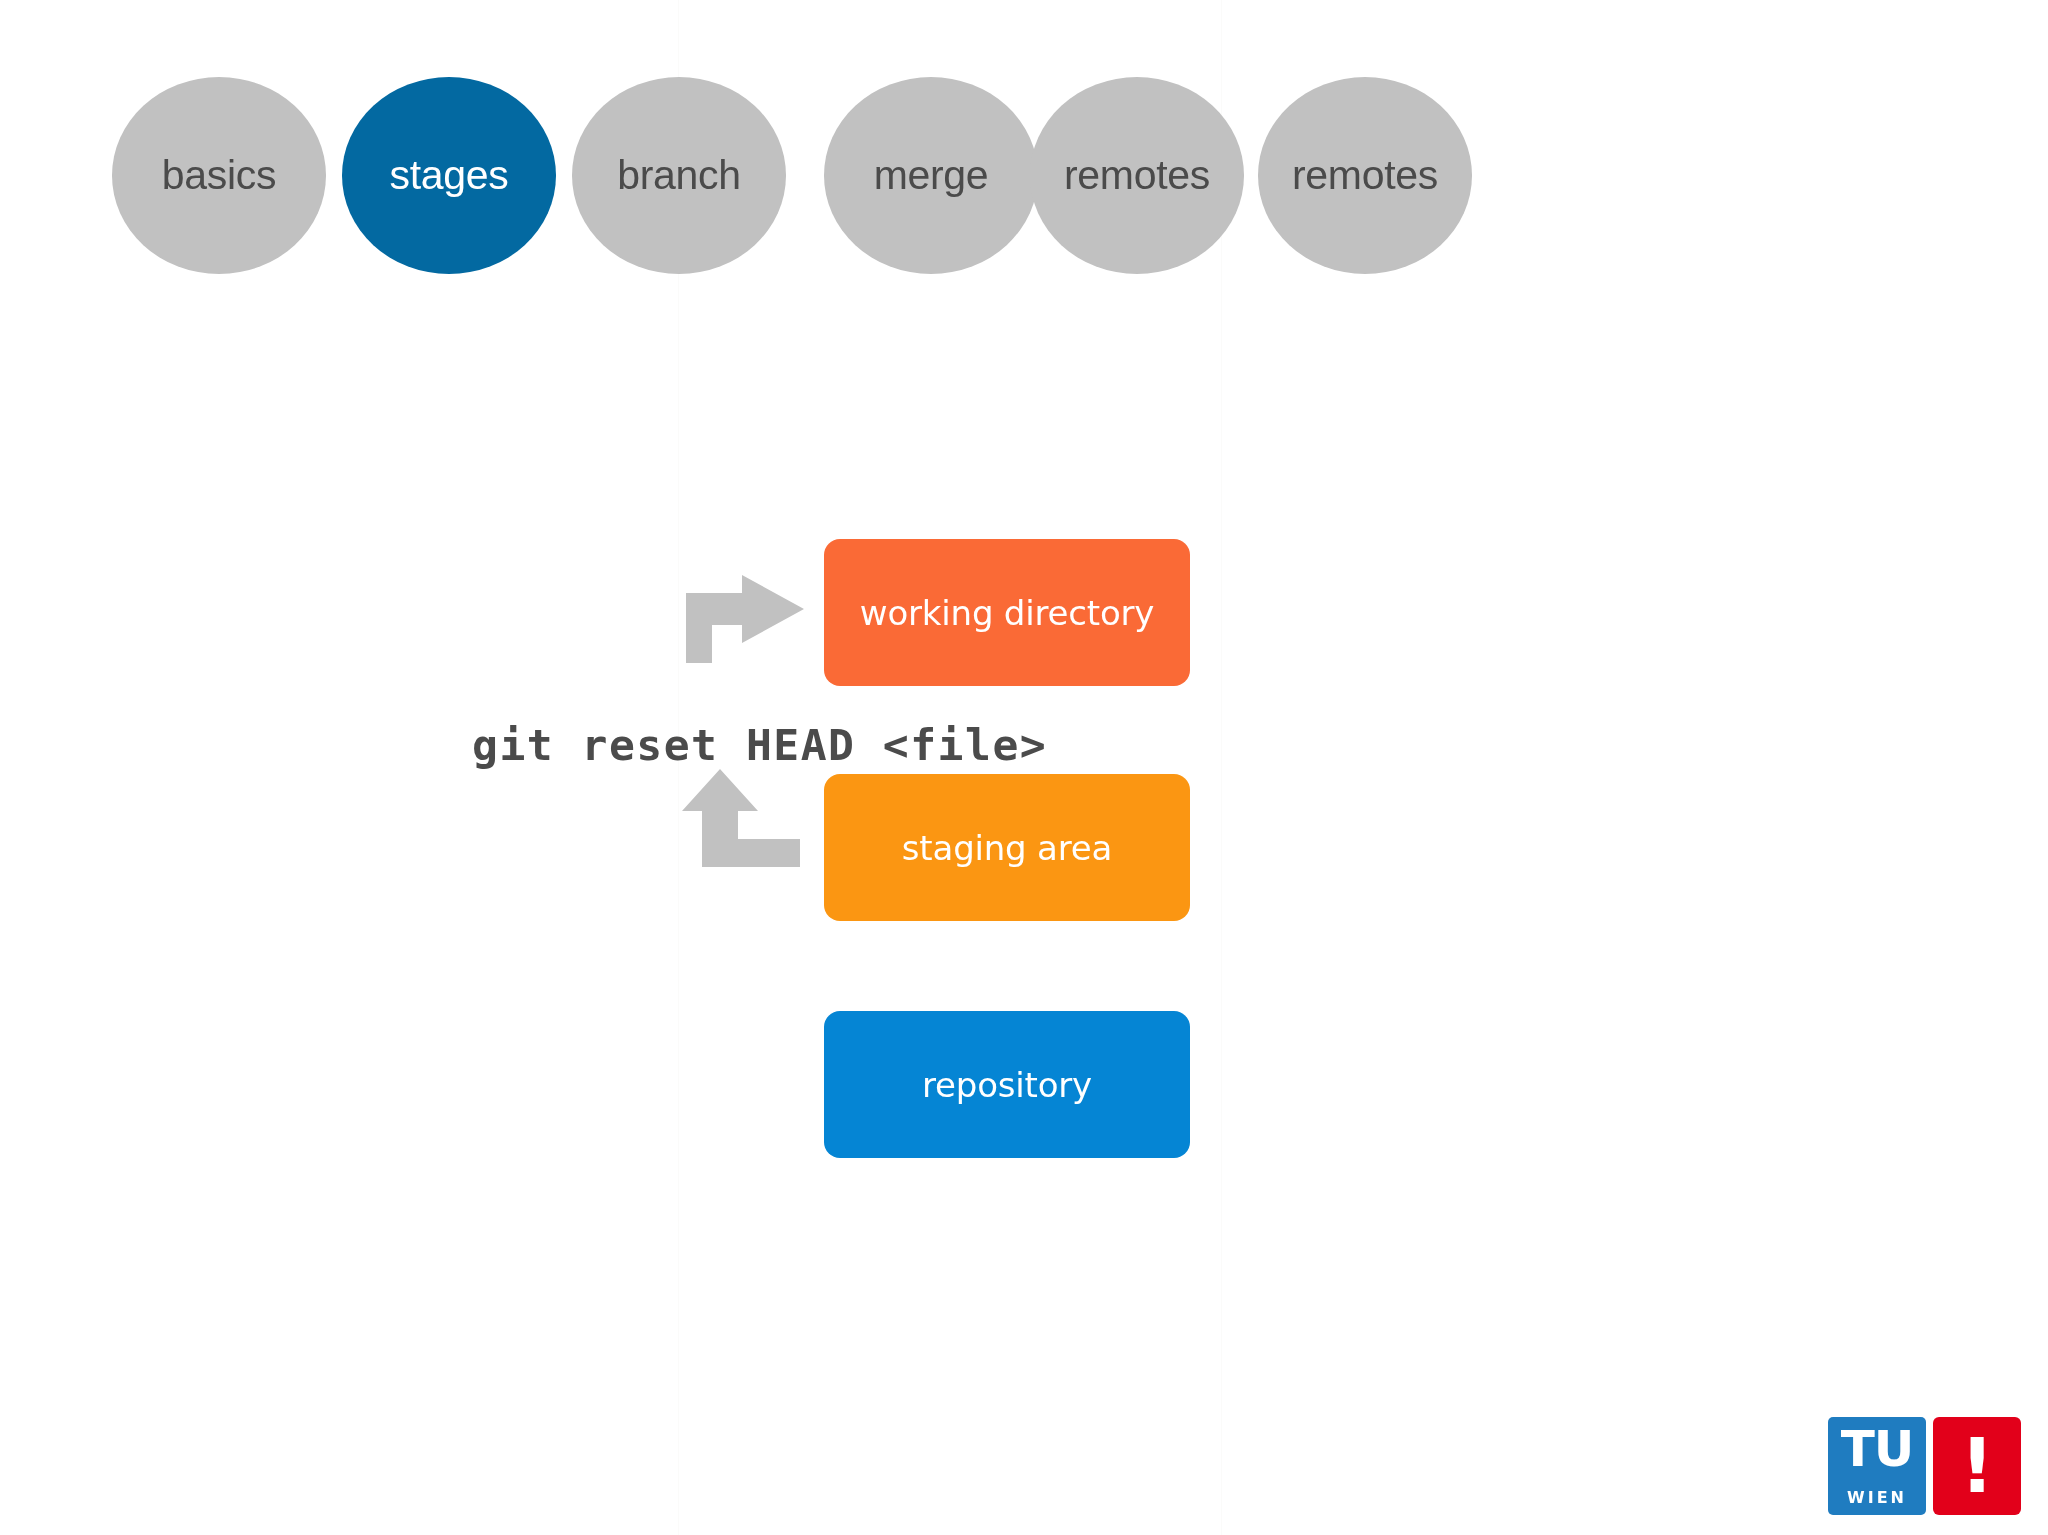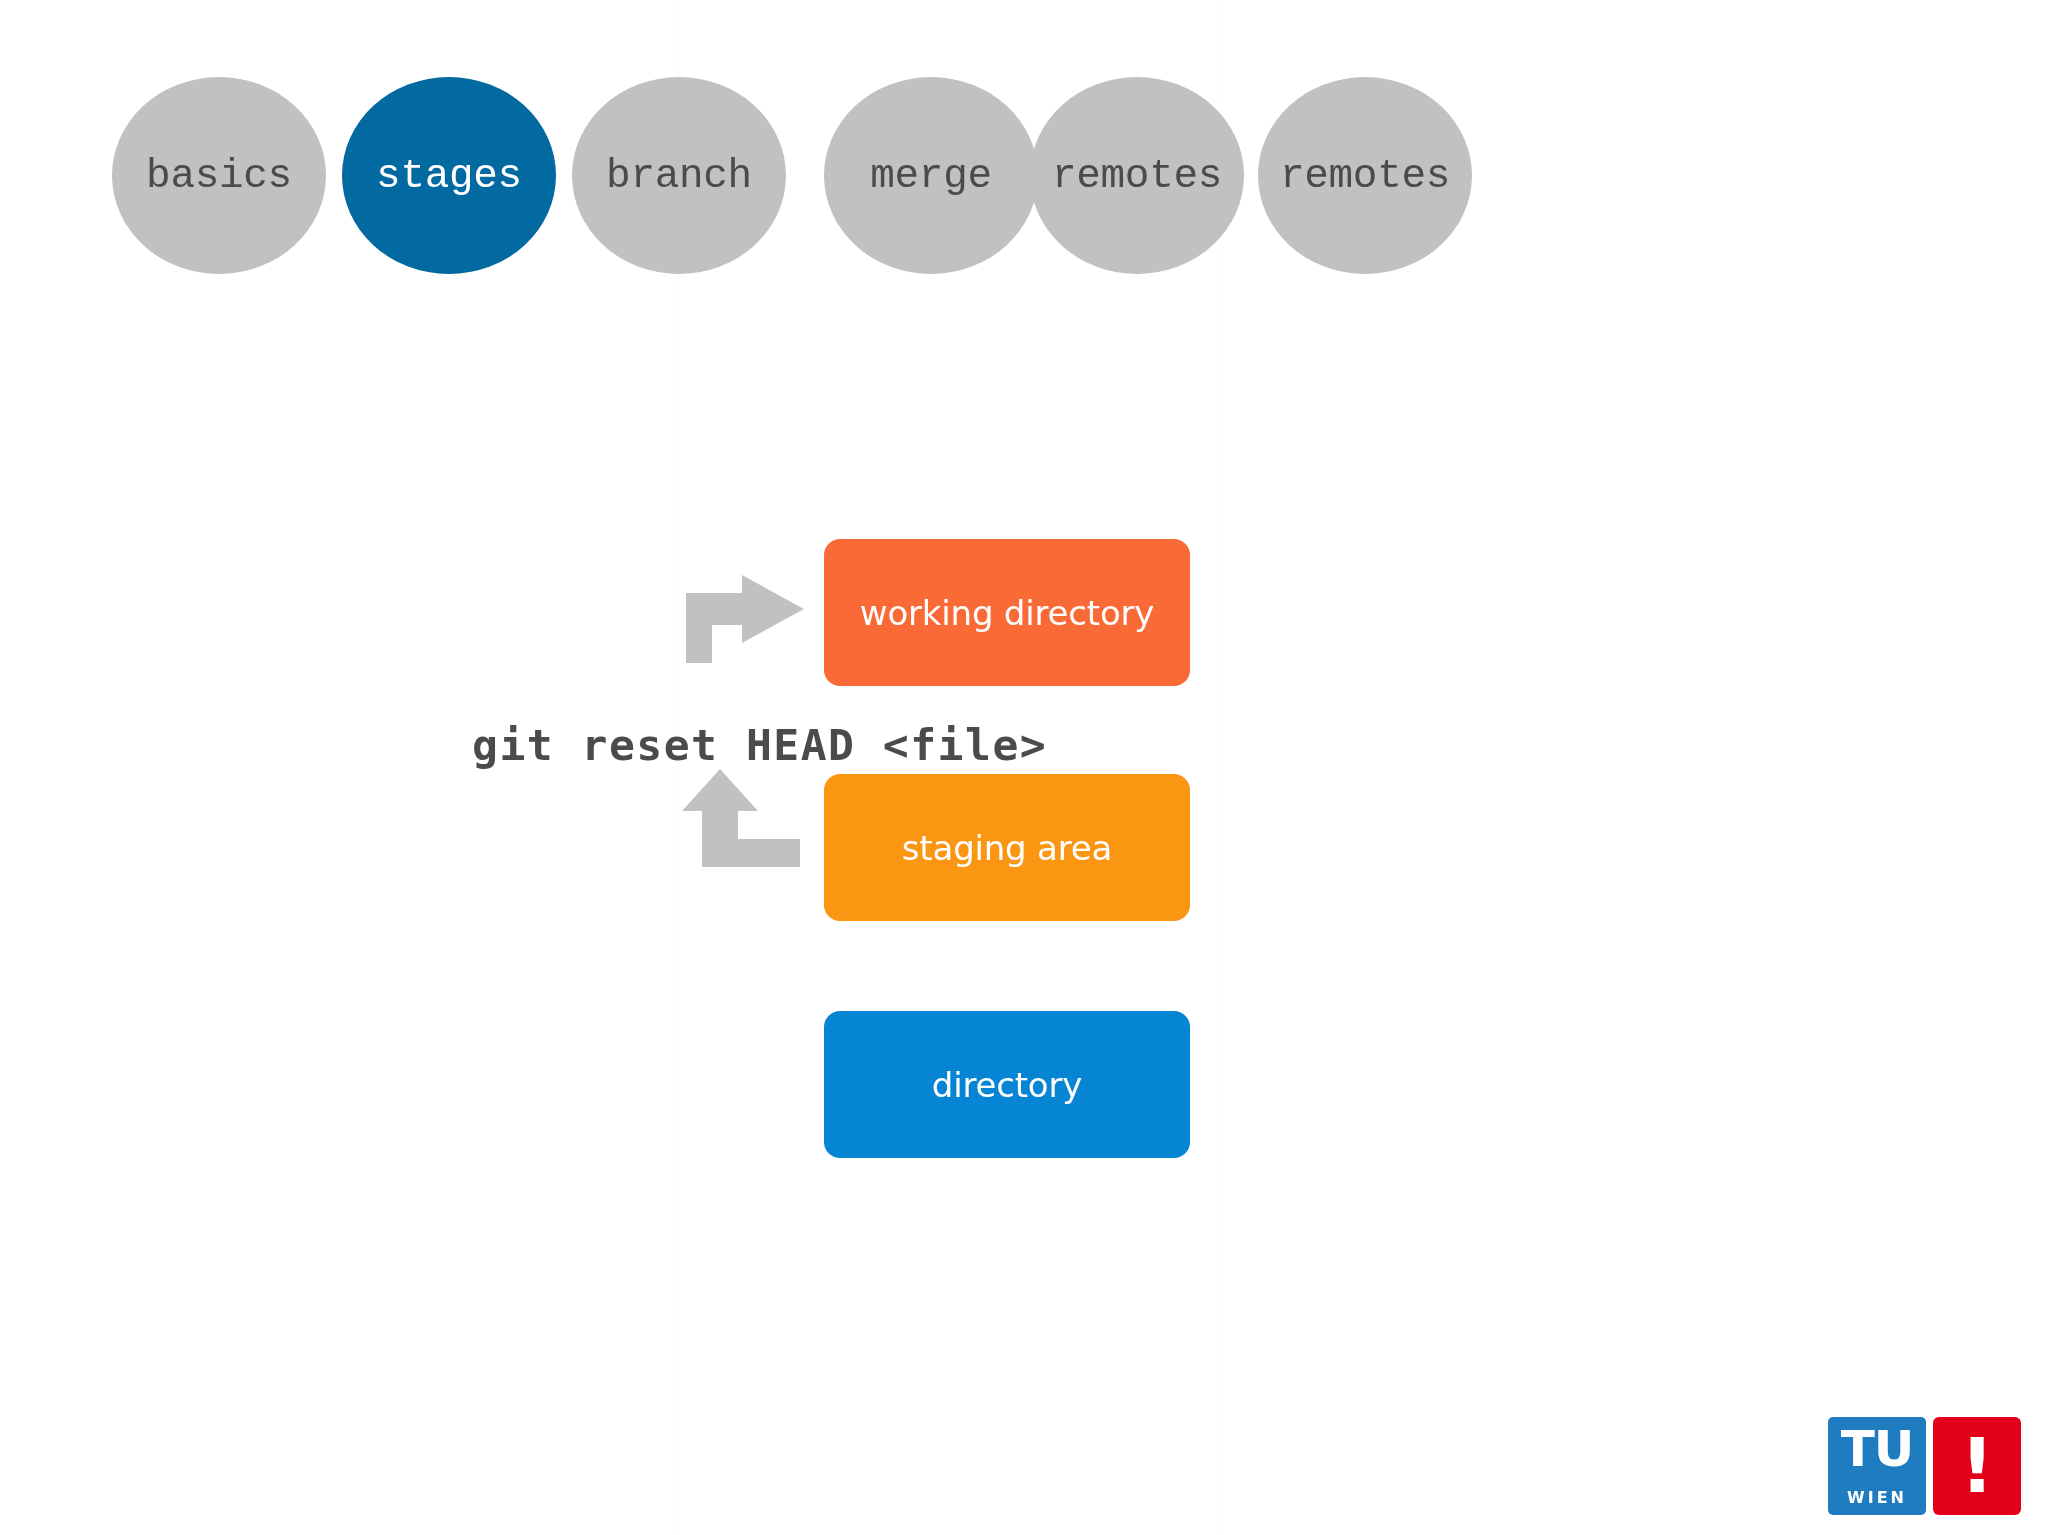--- a/index.html
+++ b/index.html
@@ -40,21 +40,21 @@
     width: 214px;
     height: 197px;
     border-radius: 50%;
     background: #c1c1c1;
     display: flex;
     align-items: center;
     justify-content: center;
   }
   .nav-circle.active { background: #0369a1; }
   .nav-label {
-    font-family: Liberation Mono, monospace;
+    font-family: Liberation Sans, sans-serif;
     font-size: 41px;
     font-weight: 400;
     color: #4b4b4b;
     letter-spacing: -0.3px;
     white-space: nowrap;
   }
   .nav-circle.active .nav-label { color: #ffffff; }
 
   
   .stage-box {
@@ -196,21 +196,21 @@
 
   <div class="stage-box" id="box-working">
     <span class="stage-label">working directory</span>
   </div>
 
   <div class="stage-box" id="box-staging">
     <span class="stage-label">staging area</span>
   </div>
 
   <div class="stage-box" id="box-repository">
-    <span class="stage-label">directory</span>
+    <span class="stage-label">repository</span>
   </div>
 
   <div id="command-text">git reset HEAD &lt;file&gt;</div>
 
   <div id="logo">
     <div class="logo-tu">
       <div class="tu-text">TU</div>
       <div class="wien-text">WIEN</div>
     </div>
     <div class="logo-bang">

